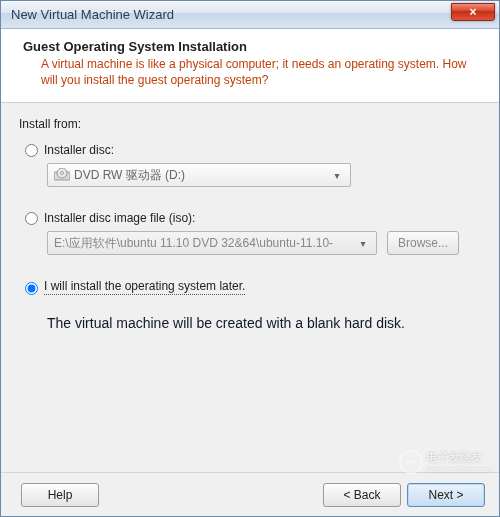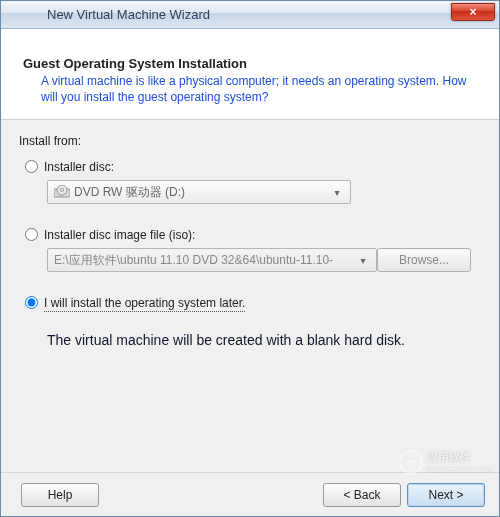--- a/index.html
+++ b/index.html
@@ -31,67 +31,66 @@
     border-bottom: 1px solid #9fb6cf;
     display: flex;
     align-items: center;
     padding: 0 4px 0 10px;
     position: relative;
   }
   .titlebar-text {
     color: #2b3f55;
     font-size: 13px;
     flex: 1;
-    margin-left: 36px;
   }
   .close-btn {
     width: 44px;
     height: 18px;
     background: linear-gradient(to bottom, #f18a7a 0%, #d9442c 45%, #c62f17 46%, #e1523b 100%);
     border: 1px solid #8a2a1a;
     border-radius: 0 0 3px 3px;
     color: white;
     font-size: 12px;
     font-weight: bold;
     display: flex;
     align-items: center;
     justify-content: center;
     margin-top: -6px;
     box-shadow: 0 0 3px rgba(0,0,0,0.3);
   }
   .header {
     background: #fff;
     border-bottom: 1px solid #d0d0d0;
-    padding: 27px 22px 14px 22px;
+    padding: 10px 22px 14px 22px;
   }
   .header-title {
     font-weight: bold;
     font-size: 13px;
     color: #222;
     margin-bottom: 2px;
   }
   .header-desc {
     font-size: 12px;
-    color: #1d4ed8;
+    color: #c2410c;
     padding-left: 18px;
     line-height: 1.35;
   }
   .body {
     flex: 1;
     padding: 14px 18px 10px 18px;
     background: #f0f0f0;
   }
   .label {
     font-size: 12px;
     color: #222;
     margin-bottom: 12px;
   }
   .option-row {
     display: flex;
-    align-items: flex-start;
+    align-items: flex-end;
     gap: 6px;
     margin-bottom: 6px;
     padding-left: 6px;
   }
   input[type="radio"] {
     width: 13px; height: 13px;
     margin: 0;
   }
   .option-label {
     font-size: 12px;
@@ -130,29 +129,30 @@
   }
   .combo-arrow {
     width: 18px;
     text-align: center;
     color: #666;
     font-size: 10px;
   }
   .iso-row {
     display: flex;
     align-items: center;
+    gap: 10px;
     margin: 4px 0 24px 28px;
   }
   .iso-row .combo {
     margin: 0;
     width: 330px;
   }
   .browse-btn {
     height: 24px;
-    width: 94px;
+    width: 72px;
     background: linear-gradient(to bottom, #fafafa, #e6e6e6);
     border: 1px solid #b0b0b0;
     border-radius: 3px;
     color: #888;
     font-size: 12px;
   }
   .sub-desc {
     margin: 20px 0 0 28px;
     font-size: 14px;
     color: #0f172a;
@@ -258,18 +258,18 @@
     <button class="btn">&lt; Back</button>
     <button class="btn default">Next &gt;</button>
   </div>
 
   <div class="watermark">
     <svg class="wm-icon" viewBox="0 0 24 24">
       <circle cx="12" cy="12" r="11" fill="none" stroke="rgba(255,255,255,0.8)" stroke-width="1.5"></circle>
       <path d="M8 14 C10 10, 14 10, 16 14" fill="none" stroke="rgba(255,255,255,0.8)" stroke-width="1.5"></path>
     </svg>
     <div>
-      <div>应用软件</div>
+      <div>电子发烧友</div>
       <div style="font-size:8px;opacity:0.8">www.elecfans.com</div>
     </div>
   </div>
 
 </div>
 
 </body></html>

